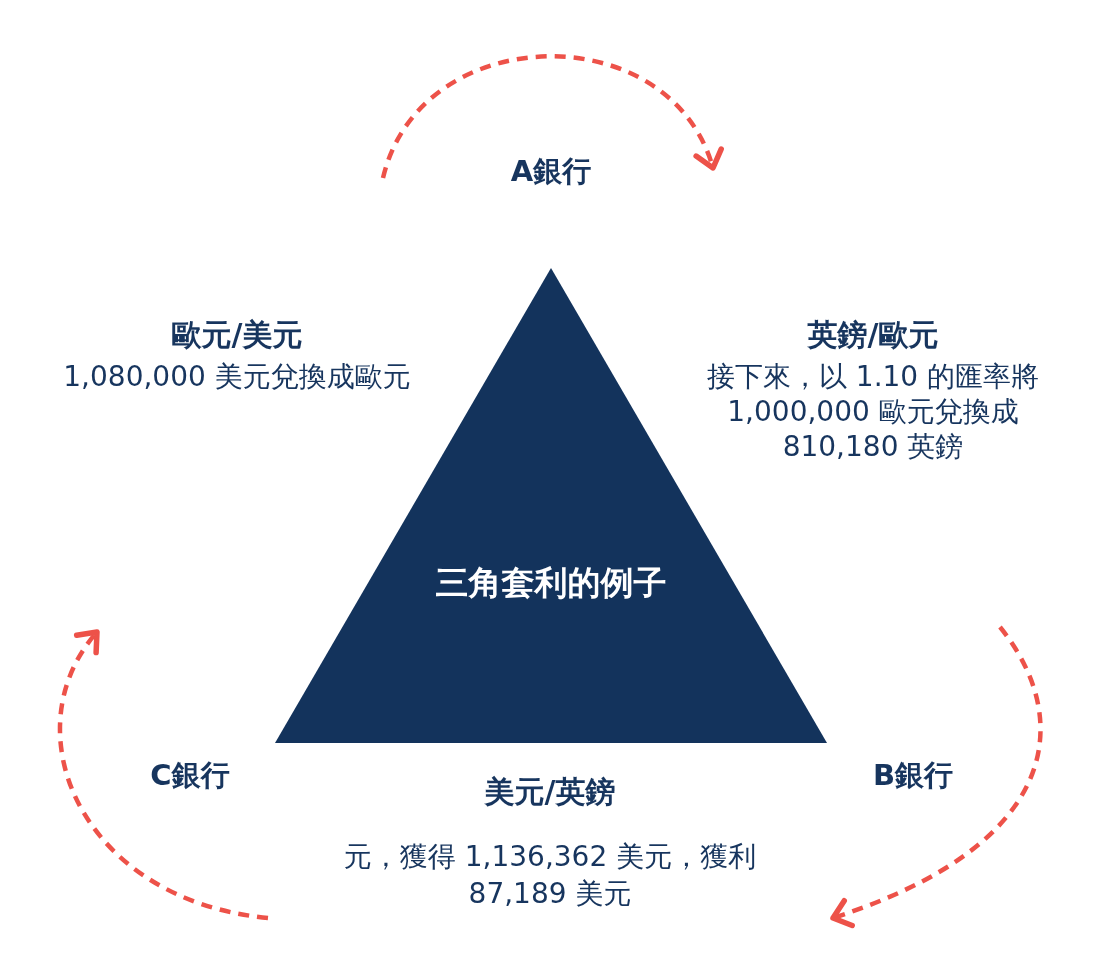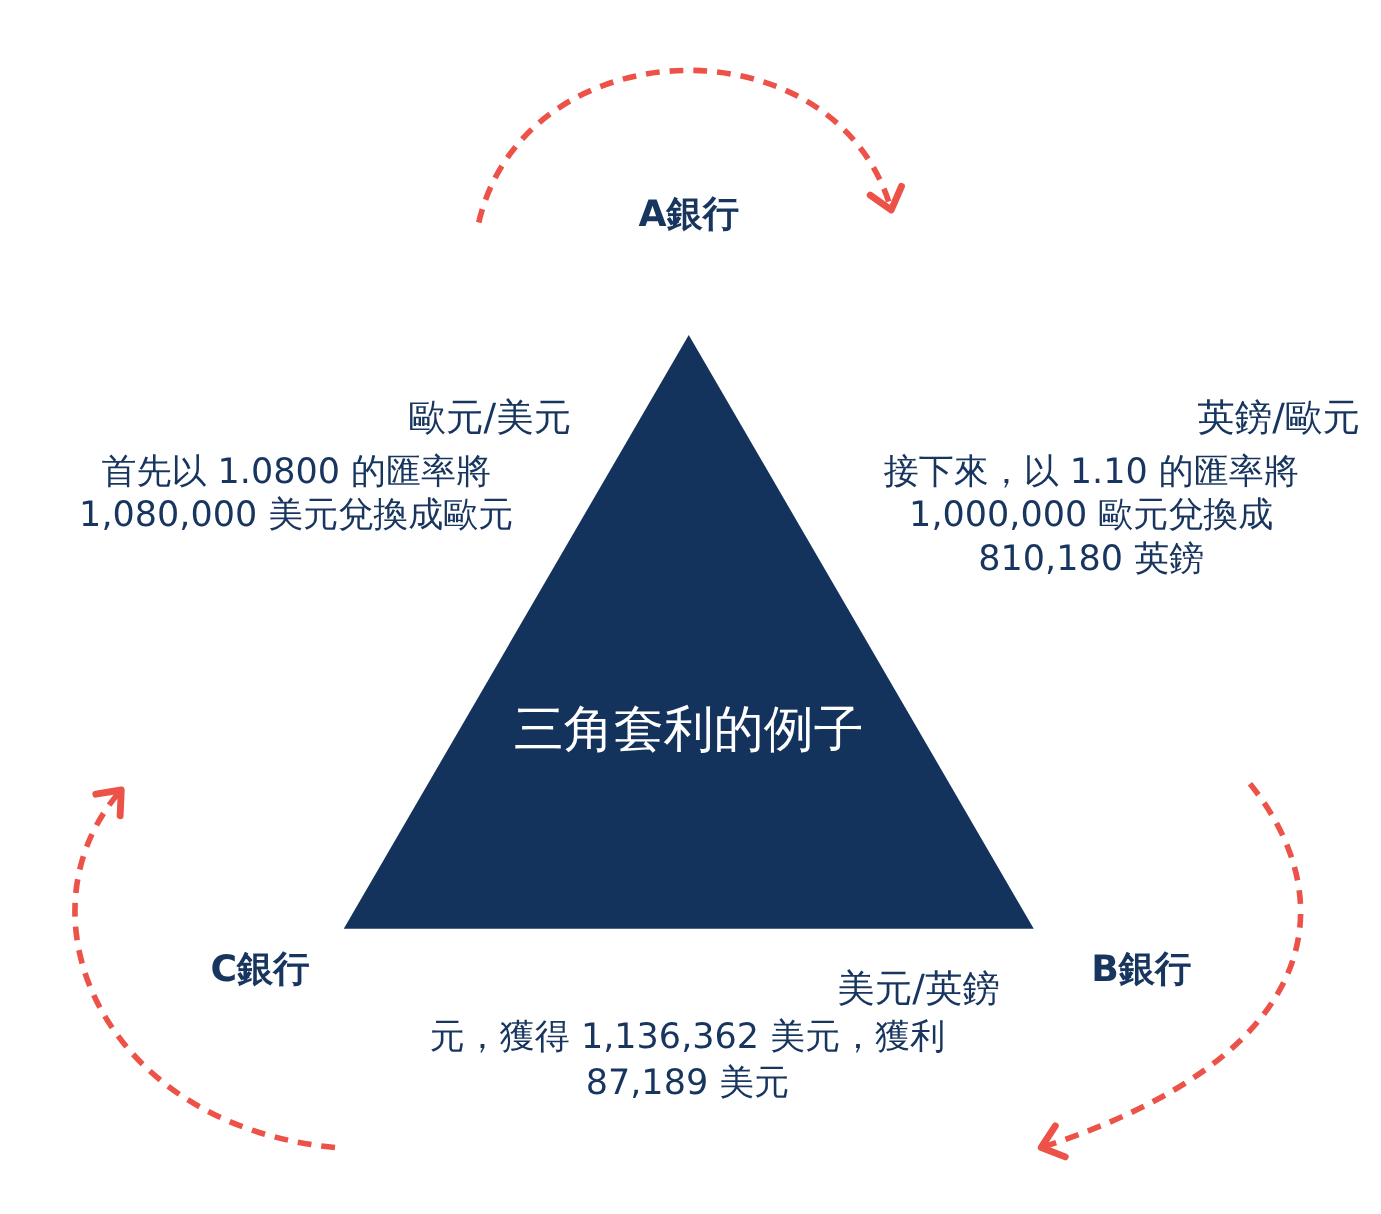--- a/index.html
+++ b/index.html
@@ -39,52 +39,51 @@
   .bank {
     position: absolute;
     transform: translate(-50%, -50%);
     font-weight: 700;
     font-size: 29px;
     white-space: nowrap;
     color: var(--text, #17355e);
   }
   .bank-a { left: 551px; top: 172px; }
   .bank-b { left: 913px; top: 776px; }
-  .bank-c { left: 190px; top: 776px; margin-left: 18px; }
+  .bank-c { left: 190px; top: 776px; }
   .block {
     position: absolute;
     transform: translateX(-50%);
     text-align: center;
     color: var(--text, #17355e);
   }
   .block-title {
-    font-weight: 400;
+    font-weight: 700;
     font-size: 30px;
     line-height: 36px;
     margin-bottom: 6px;
-    text-align: right;
   }
   .block-line {
     font-size: 28px;
     line-height: 35px;
     white-space: nowrap;
   }
   .block-left  { left: 237px; top: 317px; width: 440px; }
   .block-right { left: 873px; top: 317px; width: 430px; }
   .block-bottom { left: 550px; top: 774px; width: 500px; }
-  .block-bottom .block-title { margin-bottom: 0; }
+  .block-bottom .block-title { margin-bottom: 28px; }
   .block-bottom .block-line { line-height: 37px; }
   .center-label {
     position: absolute;
     left: 551px;
     top: 583px;
     transform: translate(-50%, -50%);
     color: #ffffff;
-    font-weight: 400;
-    font-size: 40px;
+    font-weight: 700;
+    font-size: 33px;
     white-space: nowrap;
   }
 </style>
 </head>
 <body>
 
 <div class="canvas">
 
   <svg class="layer" width="1105" height="971" viewBox="0 0 1105 971">
     <defs>
@@ -99,21 +98,20 @@
 
     <polygon class="triangle-shape" points="551,268 275,743 827,743"></polygon>
   </svg>
 
   <div class="bank bank-a">A銀行</div>
   <div class="bank bank-b">B銀行</div>
   <div class="bank bank-c">C銀行</div>
 
   <div class="block block-left">
     <div class="block-title">歐元/美元</div>
-    <div class="block-line">首先以 1.0800 的匯率將</div>
     <div class="block-line">1,080,000 美元兌換成歐元</div>
   </div>
 
   <div class="block block-right">
     <div class="block-title">英鎊/歐元</div>
     <div class="block-line">接下來，以 1.10 的匯率將</div>
     <div class="block-line">1,000,000 歐元兌換成</div>
     <div class="block-line">810,180 英鎊</div>
   </div>
 

